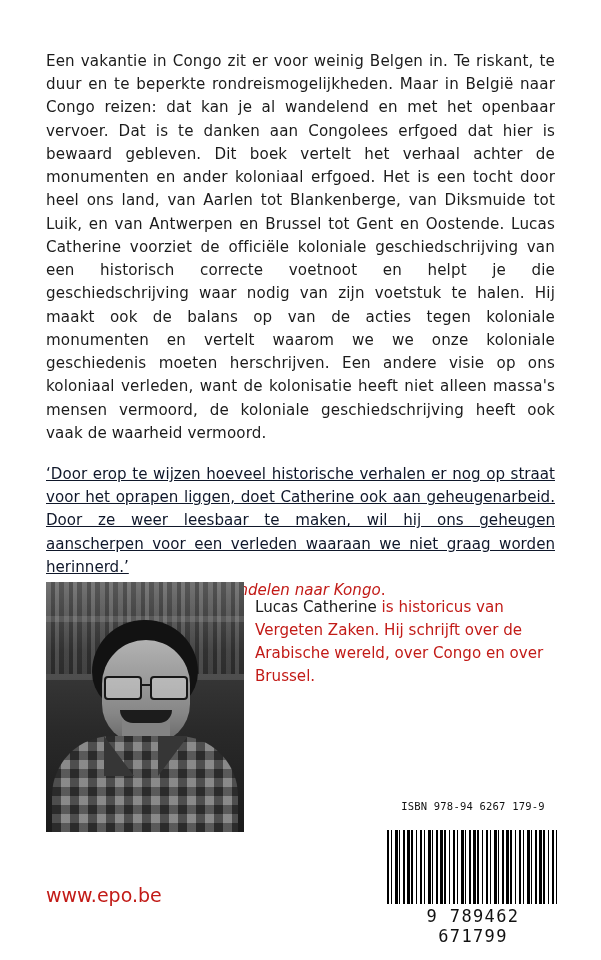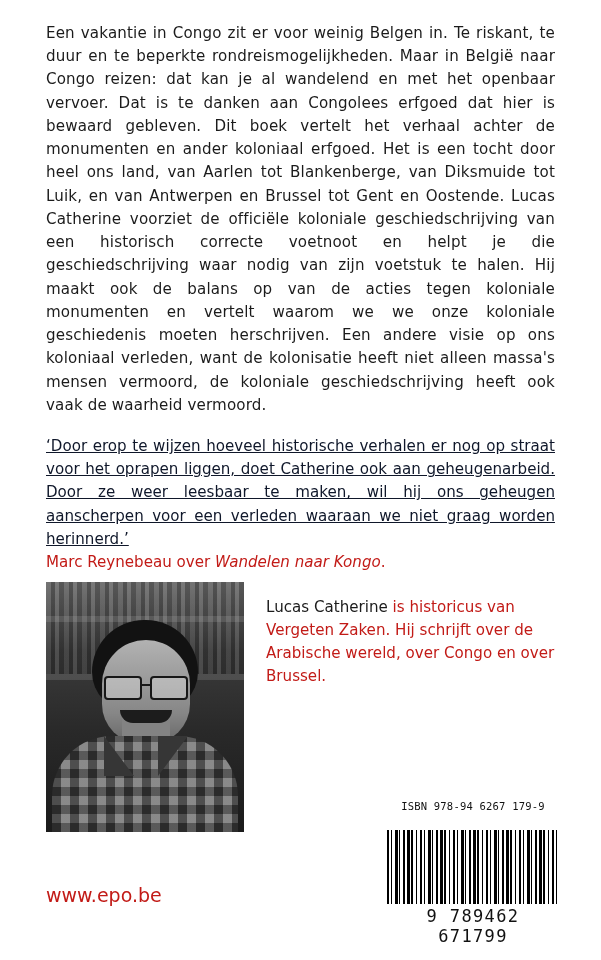--- a/index.html
+++ b/index.html
@@ -12,21 +12,21 @@
     background: #ffffff;
     font-family: "DejaVu Sans", sans-serif;
     color: #1a1a1a;
     overflow: hidden;
   }
   .page {
     position: relative;
     width: 601px;
     height: 960px;
     box-sizing: border-box;
-    padding: 22px 46px 0 46px;
+    padding: 50px 46px 0 46px;
   }
   .blurb {
     font-size: 15.1px;
     line-height: 1.54;
     text-align: justify;
     color: #1b1b1b;
     letter-spacing: 0.01em;
   }
   .blurb p {
     margin: 0 0 18px 0;
@@ -172,21 +172,21 @@
     left: 58px;
     border-width: 40px 0 0 30px;
     border-color: transparent transparent transparent #3a352f;
   }
   .portrait .collar-r {
     right: 56px;
     border-width: 40px 30px 0 0;
     border-color: #3a352f transparent transparent transparent;
   }
   .author-text {
-    margin-left: 22px;
+    margin-left: 11px;
     font-size: 15.1px;
     line-height: 1.52;
     color: #c21b17;
     padding-top: 14px;
   }
   .author-text .dark {
     color: #1b1b1b;
   }
   .site {
     position: absolute;

